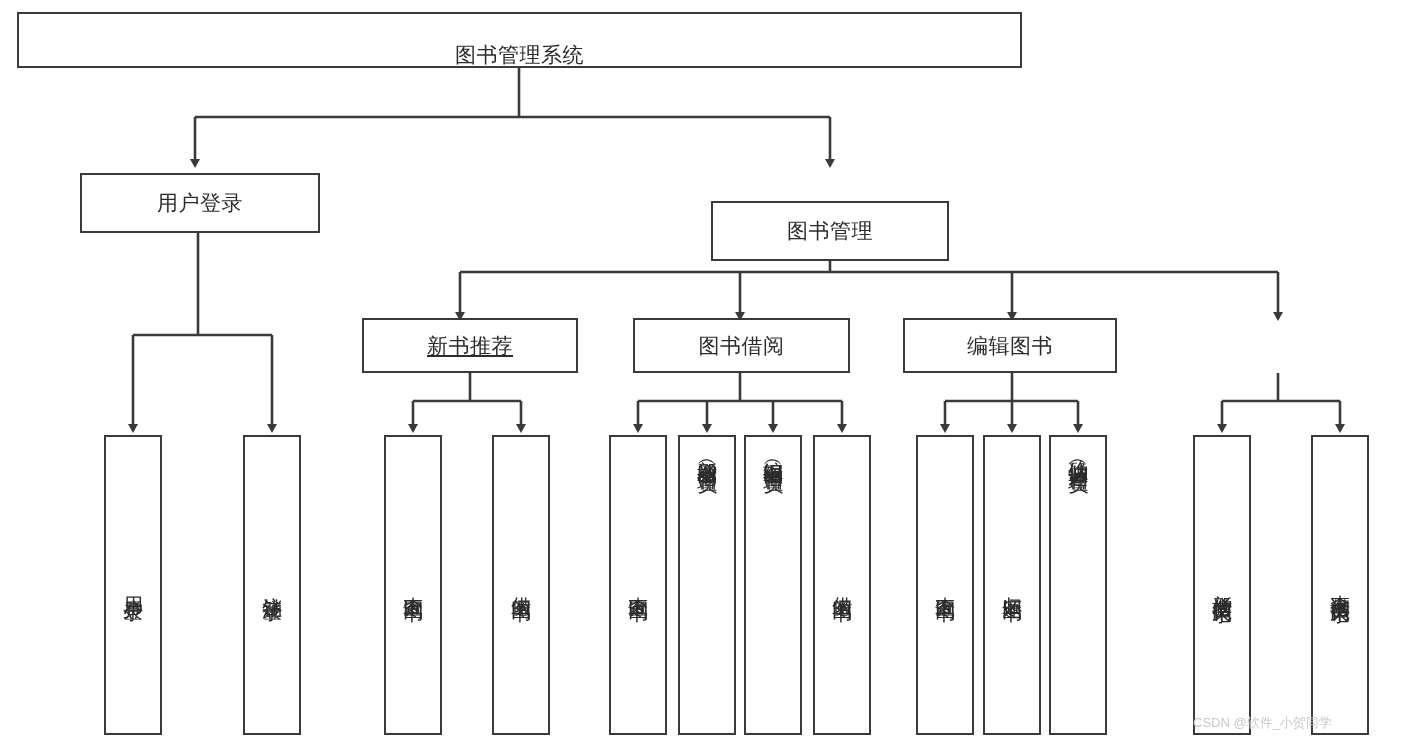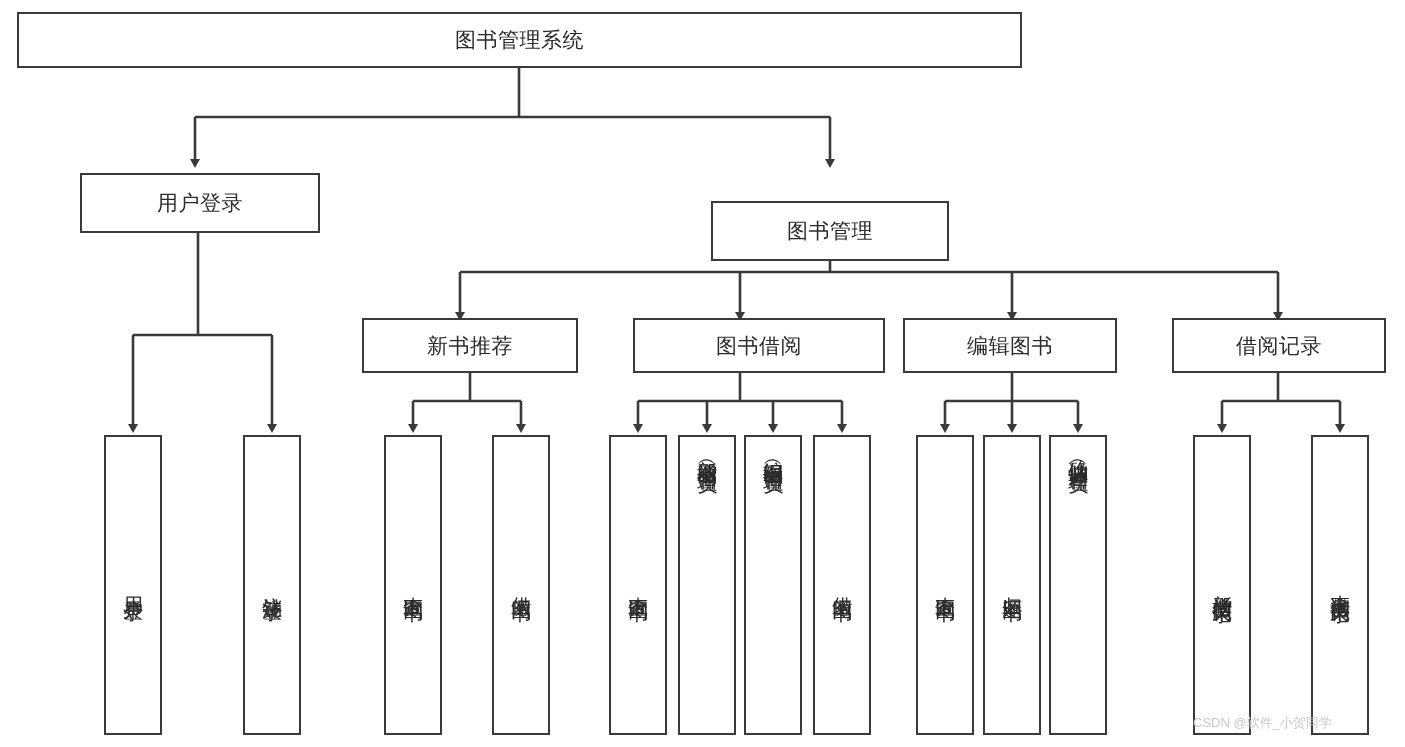--- a/index.html
+++ b/index.html
@@ -120,42 +120,39 @@
       <path d="M1012,401 L1012,425" marker-end="url(#arrow)"></path>
       <path d="M1078,401 L1078,425" marker-end="url(#arrow)"></path>
 
       <path d="M1278,373 L1278,401"></path>
       <path d="M1222,401 L1340,401"></path>
       <path d="M1222,401 L1222,425" marker-end="url(#arrow)"></path>
       <path d="M1340,401 L1340,425" marker-end="url(#arrow)"></path>
     </g>
   </svg>
 
-  <div class="node horiz" style="left:17px; top:12px; width:1005px; height:56px;">
+  <div class="node horiz" style="left:17px; top:12px; width:1005px; height:56px;align-items:flex-end;">
     <span class="node-label">图书管理系统</span>
   </div>
 
   <div class="node horiz" style="left:80px; top:173px; width:240px; height:60px;">
     <span class="node-label">用户登录</span>
   </div>
   <div class="node horiz" style="left:711px; top:173px; width:238px; height:60px;margin-top:28px;">
     <span class="node-label">图书管理</span>
   </div>
 
-  <div class="node horiz" style="left:362px; top:318px; width:216px; height:55px;">
+  <div class="node horiz" style="left:362px; top:318px; width:216px; height:55px;text-decoration:underline;">
     <span class="node-label">新书推荐</span>
   </div>
-  <div class="node horiz" style="left:633px; top:318px; width:252px; height:55px;">
+  <div class="node horiz" style="left:633px; top:318px; width:217px; height:55px;">
     <span class="node-label">图书借阅</span>
   </div>
   <div class="node horiz" style="left:903px; top:318px; width:214px; height:55px;">
     <span class="node-label">编辑图书</span>
-  </div>
-  <div class="node horiz" style="left:1172px; top:318px; width:214px; height:55px;">
-    <span class="node-label">借阅记录</span>
   </div>
 
   <div class="node vert mid" style="left:104px; top:435px; width:58px; height:300px;">
     <span class="node-label">用户登录</span>
   </div>
   <div class="node vert mid" style="left:243px; top:435px; width:58px; height:300px;">
     <span class="node-label">注销登录</span>
   </div>
 
   <div class="node vert mid" style="left:384px; top:435px; width:58px; height:300px;">

